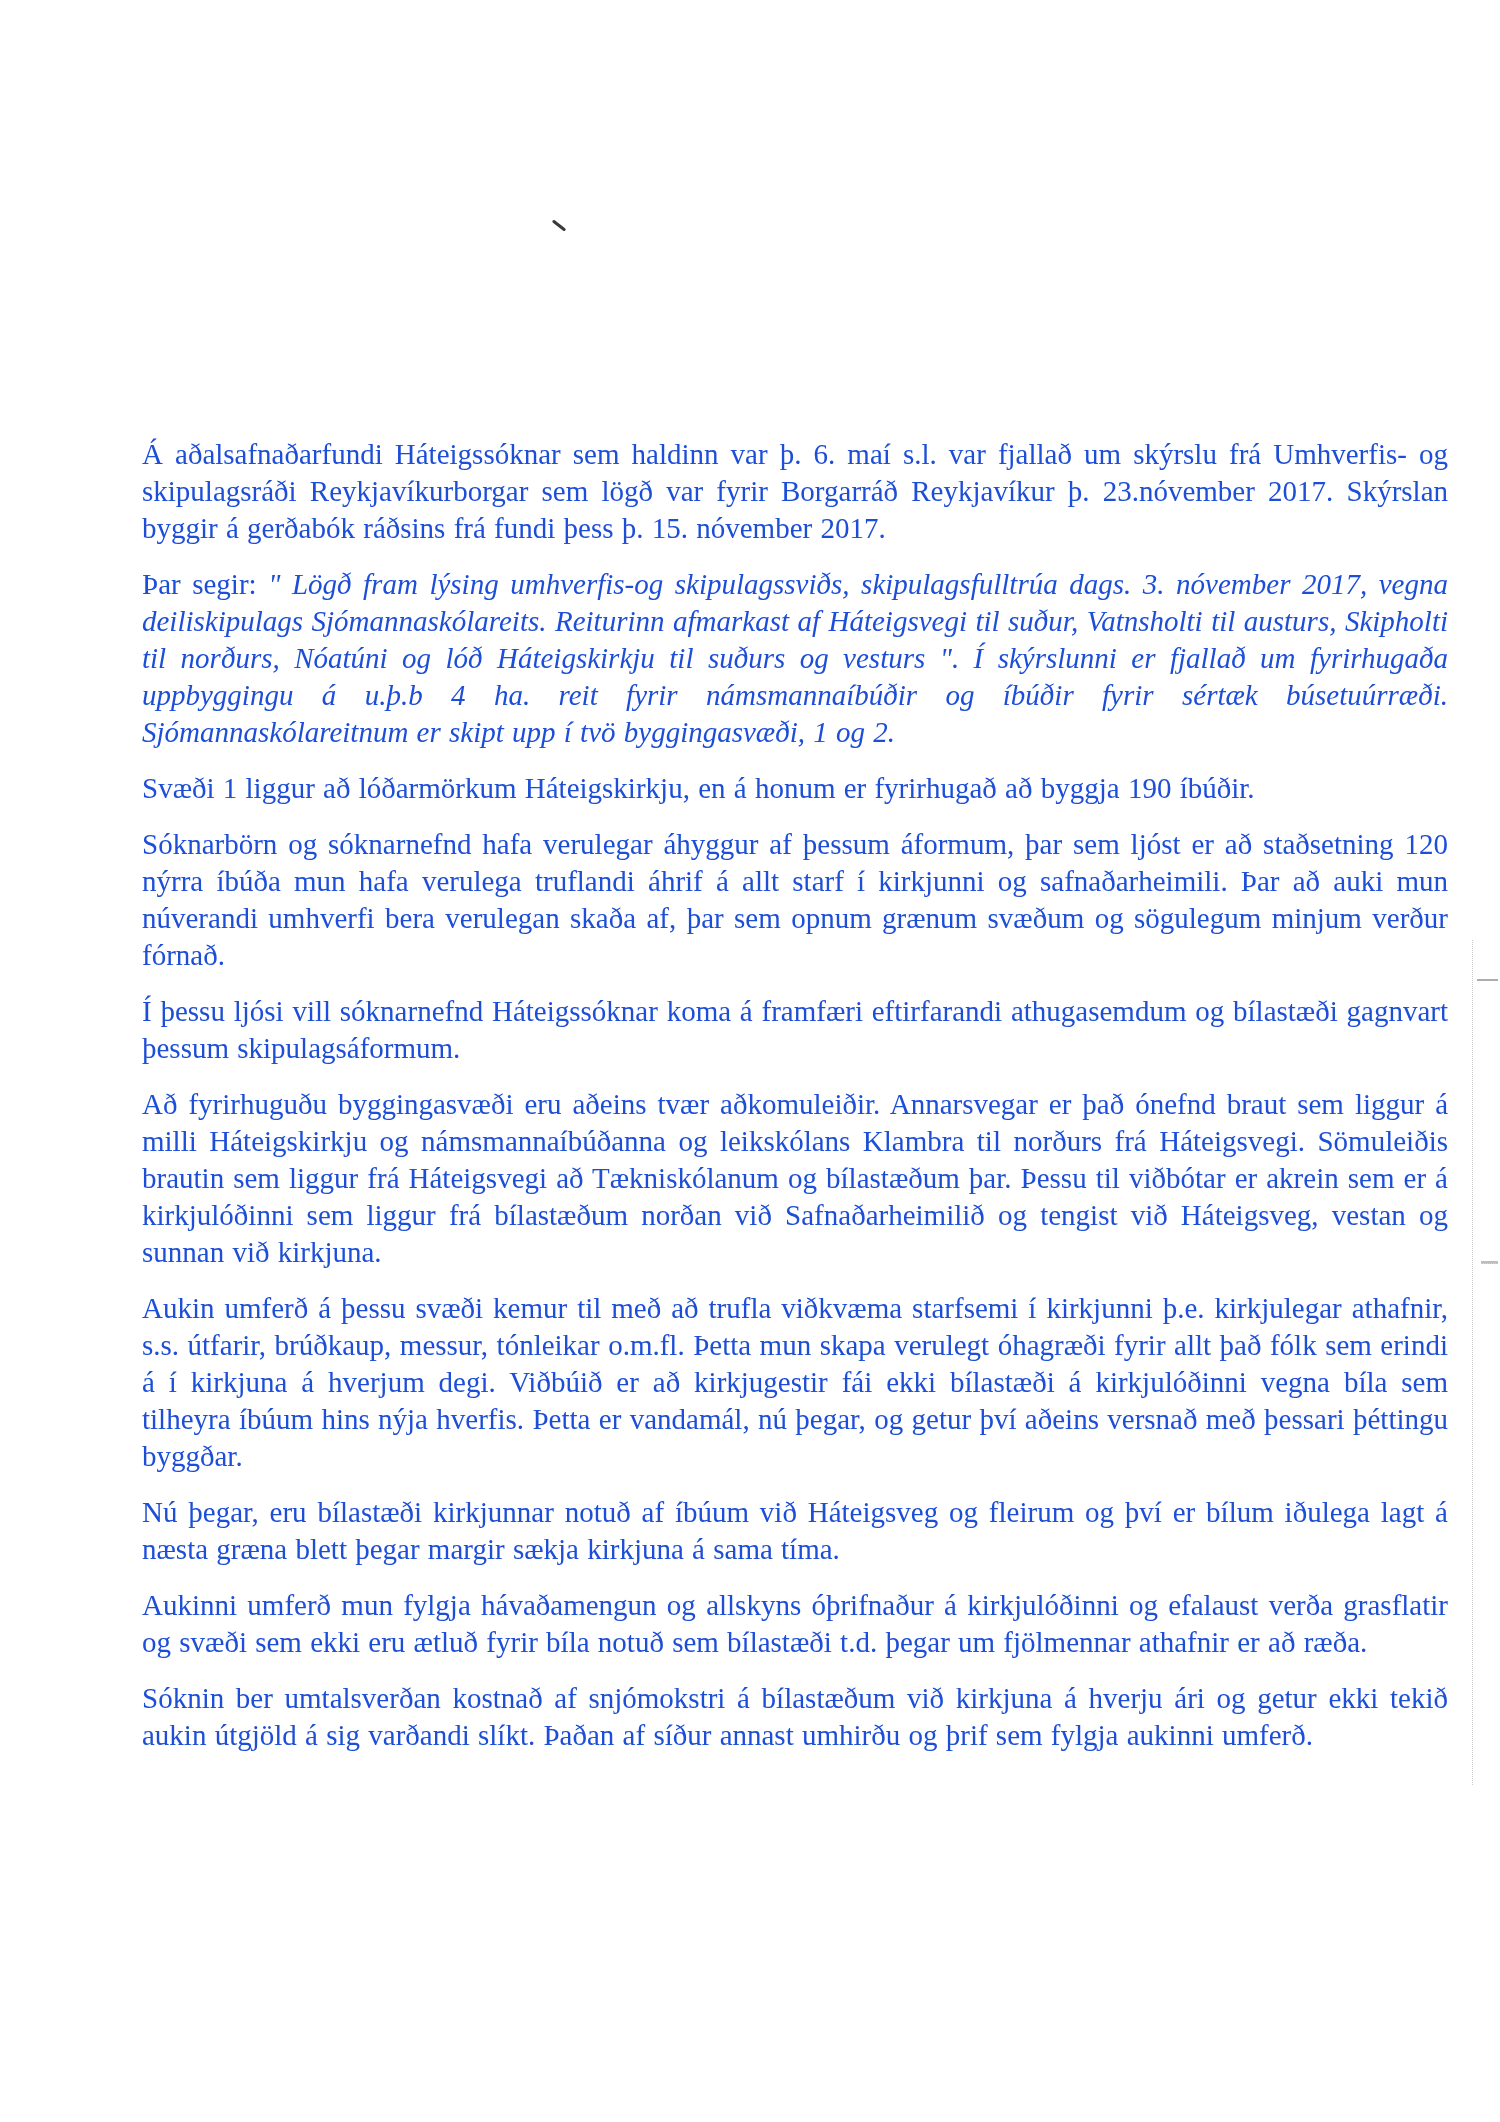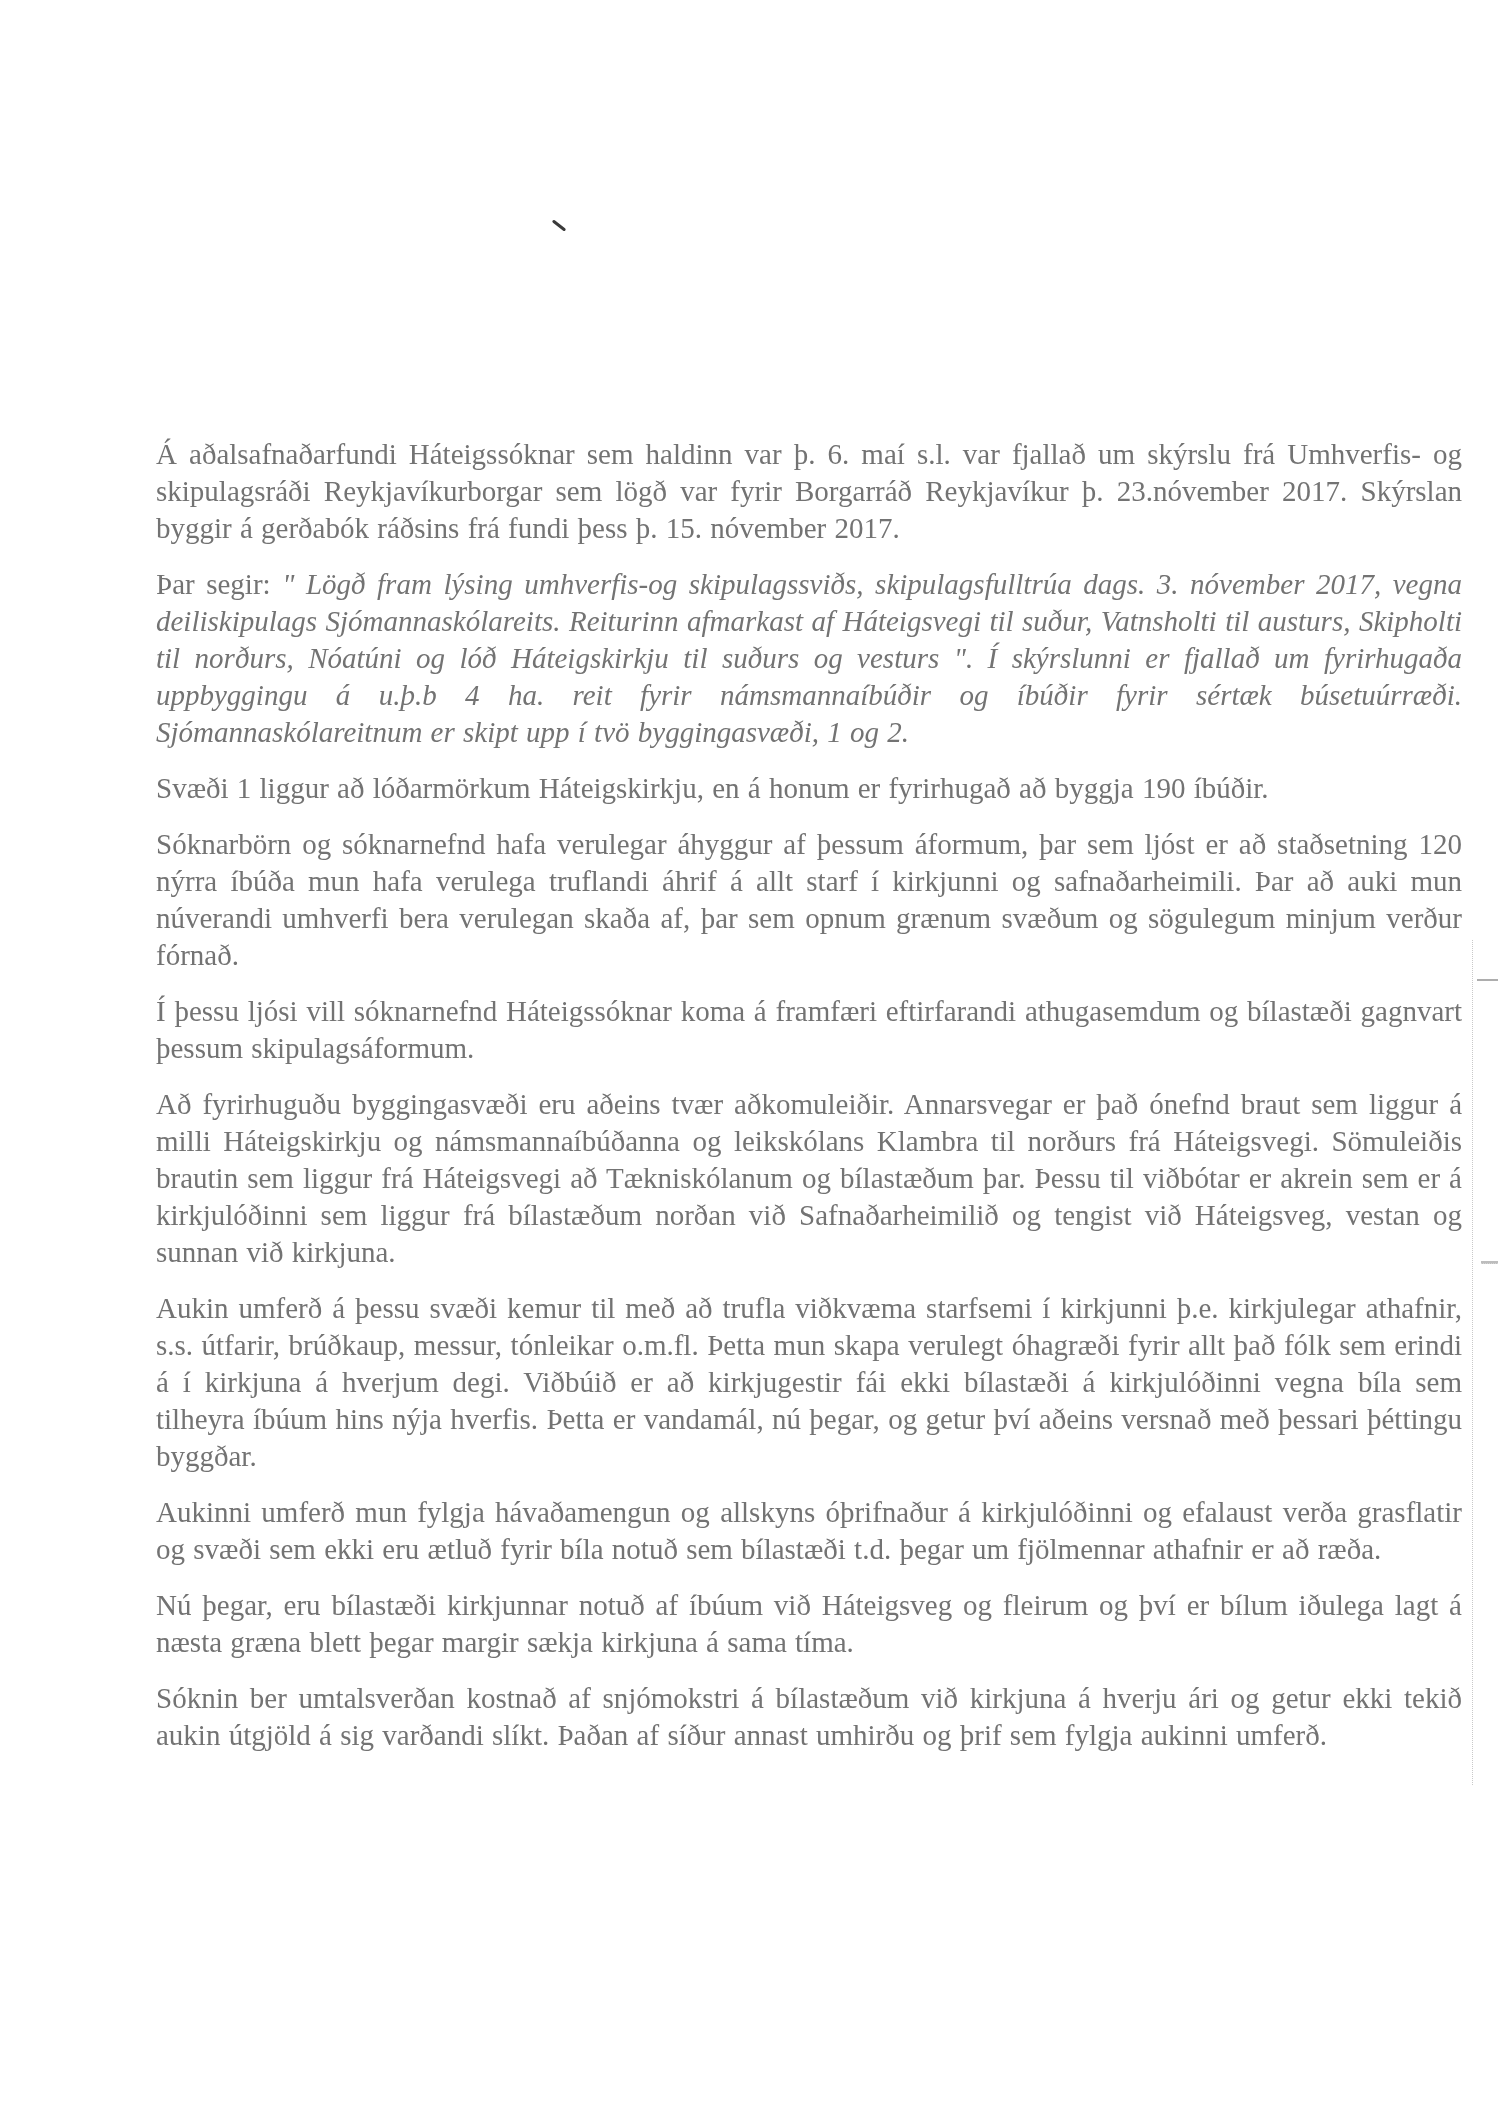--- a/index.html
+++ b/index.html
@@ -10,26 +10,26 @@
   .page {
     position: relative;
     width: 1500px;
     height: 2122px;
     background: #ffffff;
     overflow: hidden;
     font-family: "Liberation Serif", serif;
   }
   .page-text {
     position: absolute;
-    left: 156px;
+    left: 142px;
     top: 436px;
     width: 1306px;
     font-size: 29px;
     line-height: 37px;
-    color: #737373;
+    color: #1d4ed8;
     text-align: justify;
     letter-spacing: 0px;
     word-spacing: 1px;
   }
   .page-text p {
     margin: 0 0 19px 0;
   }
   .italic {
     font-style: italic;
   }
@@ -89,20 +89,20 @@
 
     <p>Sóknarbörn og sóknarnefnd hafa verulegar áhyggur af þessum áformum, þar sem ljóst er að staðsetning 120 nýrra íbúða mun hafa verulega truflandi áhrif á allt starf í kirkjunni og safnaðarheimili. Þar að auki mun núverandi umhverfi  bera verulegan skaða af, þar sem opnum grænum svæðum og sögulegum minjum verður fórnað.</p>
 
     <p>Í þessu ljósi vill sóknarnefnd Háteigssóknar koma á framfæri eftirfarandi athugasemdum og bílastæði gagnvart þessum skipulagsáformum.</p>
 
 
     <p>Að fyrirhuguðu byggingasvæði eru aðeins tvær aðkomuleiðir. Annarsvegar er það ónefnd braut sem liggur á milli Háteigskirkju og námsmannaíbúðanna og leikskólans Klambra til norðurs frá Háteigsvegi. Sömuleiðis brautin sem liggur frá Háteigsvegi að Tækniskólanum og bílastæðum þar. Þessu til viðbótar er akrein sem er á kirkjulóðinni sem liggur frá bílastæðum norðan við Safnaðarheimilið og tengist við Háteigsveg, vestan og sunnan við kirkjuna.</p>
 
     <p>Aukin umferð á þessu svæði kemur til með að trufla viðkvæma starfsemi í kirkjunni þ.e. kirkjulegar athafnir, s.s. útfarir, brúðkaup, messur, tónleikar o.m.fl. Þetta mun skapa verulegt óhagræði fyrir allt það fólk sem erindi á í kirkjuna  á hverjum degi. Viðbúið er að kirkjugestir fái ekki bílastæði á kirkjulóðinni vegna bíla sem tilheyra íbúum hins nýja hverfis. Þetta er vandamál, nú þegar, og getur því aðeins versnað með þessari þéttingu byggðar.</p>
 
+    <p>Nú þegar, eru bílastæði kirkjunnar notuð af íbúum við Háteigsveg og fleirum og því er bílum iðulega lagt á næsta græna blett þegar margir sækja kirkjuna á sama tíma.</p>
+
     <p>Aukinni umferð mun fylgja hávaðamengun og allskyns óþrifnaður á kirkjulóðinni og efalaust verða grasflatir og svæði sem ekki eru ætluð fyrir bíla notuð sem bílastæði t.d. þegar um fjölmennar athafnir er að ræða.</p>
-
-    <p>Nú þegar, eru bílastæði kirkjunnar notuð af íbúum við Háteigsveg og fleirum og því er bílum iðulega lagt á næsta græna blett þegar margir sækja kirkjuna á sama tíma.</p>
 
     <p>Sóknin ber umtalsverðan kostnað af snjómokstri á bílastæðum við kirkjuna á hverju ári og getur ekki tekið aukin útgjöld á sig varðandi slíkt. Þaðan af síður annast umhirðu og þrif sem fylgja aukinni umferð.</p>
   </div>
 
 </div>
 
 </body></html>

